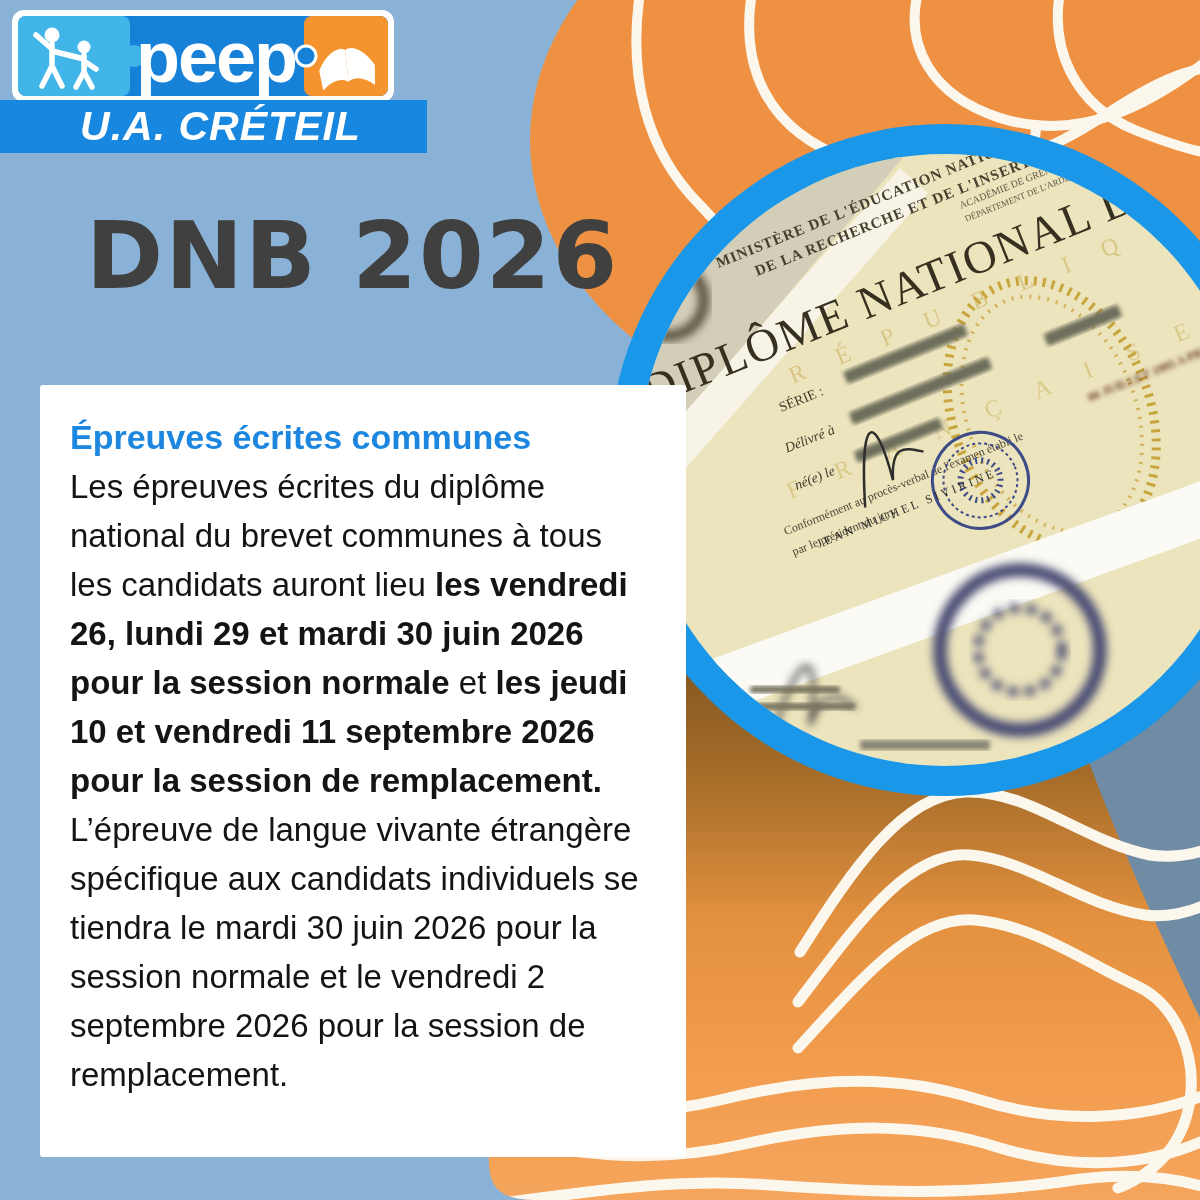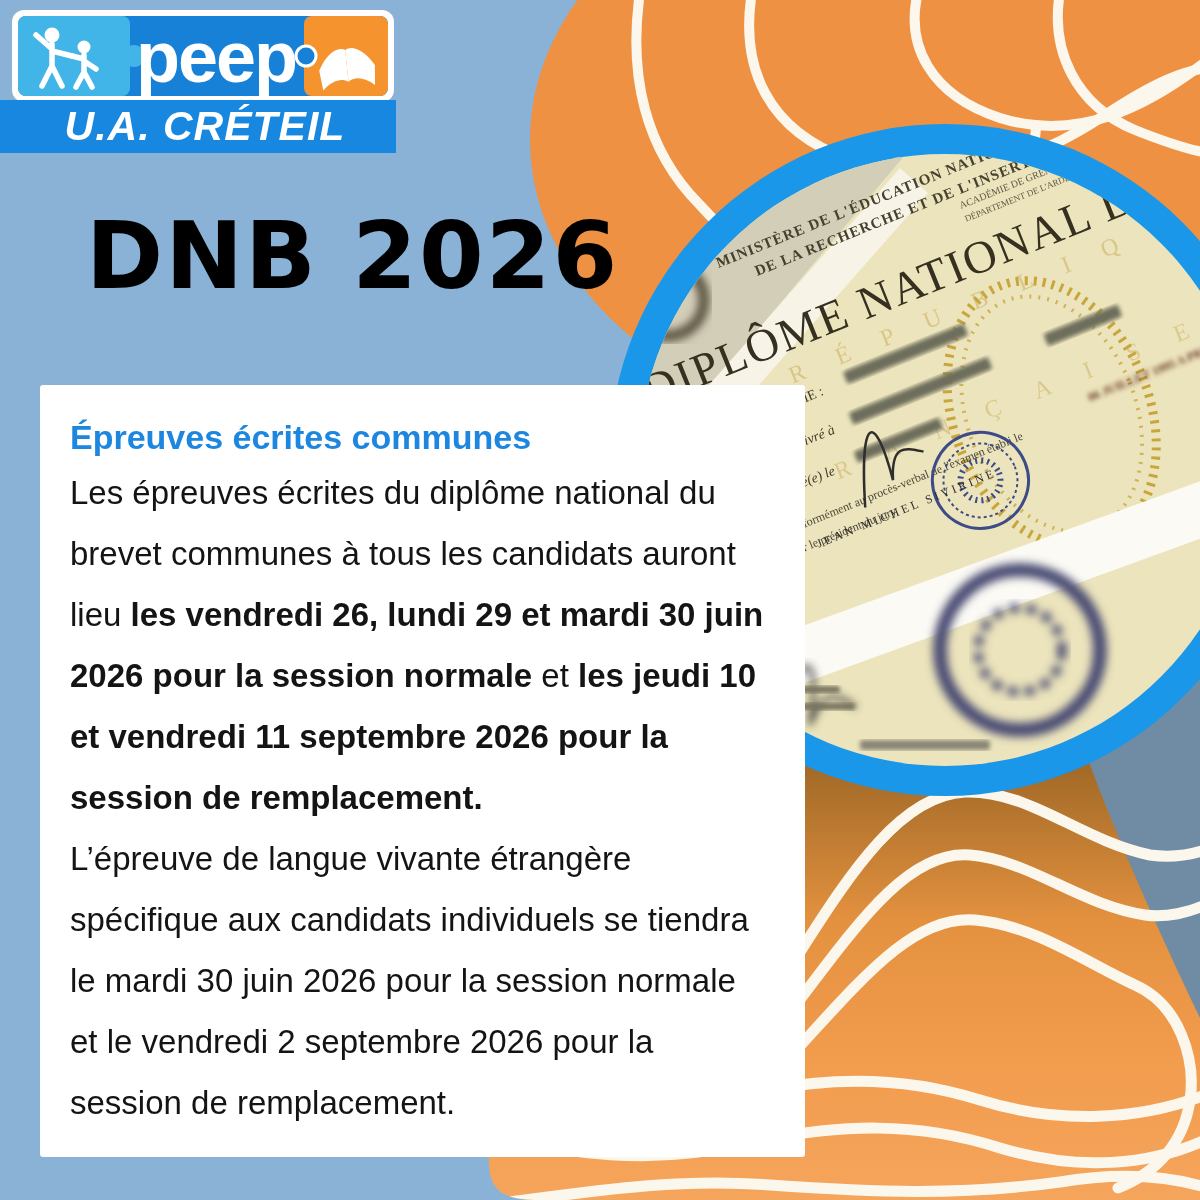--- a/index.html
+++ b/index.html
@@ -10,46 +10,46 @@
   .bg-art{position:absolute;left:0;top:0;width:1200px;height:1200px;display:block;}
 
   
   .logo{position:absolute;left:0;top:0;width:396px;}
   .logo-box{
     position:absolute;left:12px;top:10px;width:382px;height:92px;
     background:#ffffff;border-radius:12px;padding:6px;box-sizing:border-box;
   }
   .logo-box svg{display:block;width:100%;height:100%;}
   .logo-strip{
-    position:absolute;left:0;top:100px;width:396px;height:53px;
+    position:absolute;left:0;top:100px;width:427px;height:53px;
     background:#1787e0;display:flex;align-items:center;justify-content:center;
   }
   .logo-strip span{
     color:#ffffff;font-size:41px;font-weight:bold;font-style:italic;
     letter-spacing:1px;padding-left:14px;
   }
 
   
   .title{
     position:absolute;left:86px;top:202px;
     font-family:"DejaVu Sans",sans-serif;
-    font-size:93px;font-weight:bold;letter-spacing:2px;color:#000000;
+    font-size:93px;font-weight:bold;letter-spacing:2px;color:#404040;
   }
 
   
   .card{
-    position:absolute;left:40px;top:385px;width:765px;height:772px;
+    position:absolute;left:40px;top:385px;width:646px;height:772px;
     background:#ffffff;border-radius:3px;box-sizing:border-box;
     padding:28px 36px 0 30px;
   }
   .card .h{
     color:#1d87e0;font-size:34px;font-weight:bold;line-height:49px;margin:0;
   }
   .card p{
-    margin:0;color:#141414;font-size:33px;line-height:61px;font-weight:400;
+    margin:0;color:#141414;font-size:33px;line-height:49px;font-weight:400;
   }
 </style>
 </head>
 <body>
 
 <div class="canvas">
 
   <svg class="bg-art" viewBox="0 0 1200 1200">
     <defs>
       <clipPath id="clipTopBlob">

